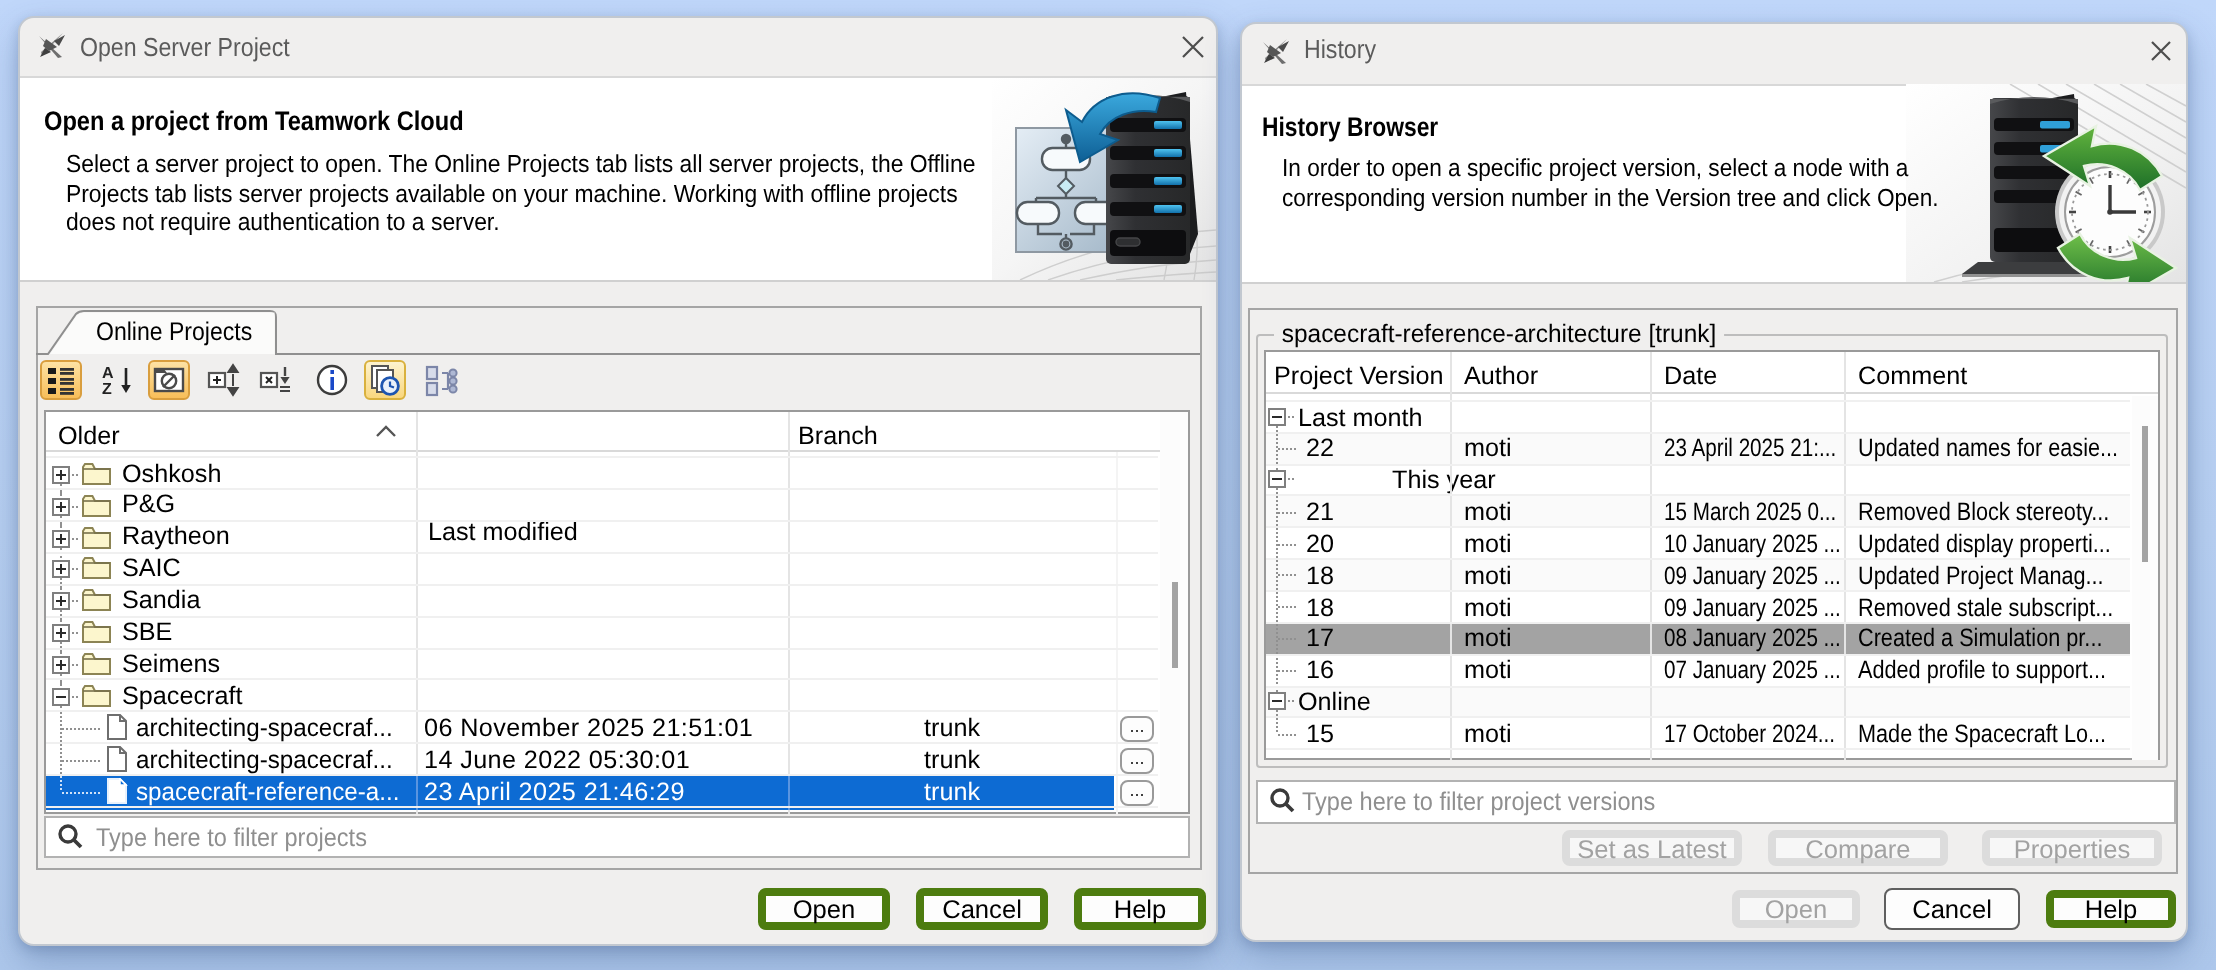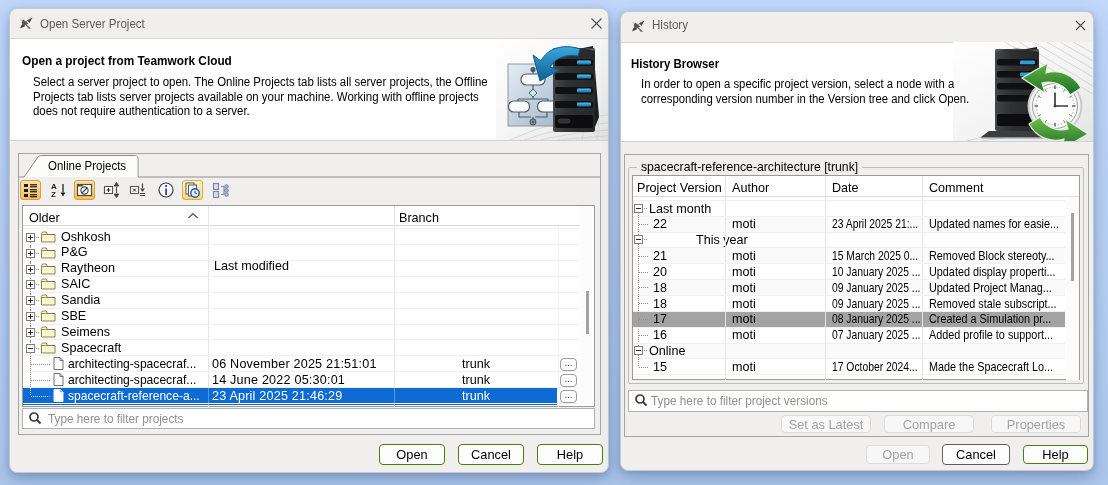--- a/index.html
+++ b/index.html
@@ -12,21 +12,21 @@
 .bh { position:absolute; font-weight:bold; color:#000; font-size:13.5px; white-space:nowrap; transform-origin:0 0; }
 .bt { position:absolute; color:#000; font-size:12.3px; line-height:14.6px; white-space:nowrap; transform-origin:0 0; transform:scaleX(0.93); }
 .panel { position:absolute; border:1px solid #a5a5a5; }
 .tbl { position:absolute; background:#ffffff; border:1px solid #9a9a9a; overflow:hidden; }
 .hdrtxt { position:absolute; font-size:12.6px; color:#000; white-space:nowrap; }
 .row { position:absolute; left:0; right:0; }
 .rtxt { position:absolute; font-size:12.6px; color:#000; white-space:nowrap; top:50%; transform:translateY(-50%); }
 .vline { position:absolute; width:1px; background:#e4e4e4; }
 .filter { position:absolute; background:#fff; border:1px solid #b2b2b2; }
 .ph { position:absolute; color:#8f8f8f; font-size:12.8px; white-space:nowrap; transform:scaleX(0.92); transform-origin:0 0; }
-.btn { position:absolute; background:#fdfdfd; border:1px solid #4d7c0f; border-radius:4px; font-size:12.8px; color:#000; text-align:center; display:flex; align-items:center; justify-content:center; }
+.btn { position:absolute; background:#fdfdfd; border:4px solid #4d7c0f; border-radius:4px; font-size:12.8px; color:#000; text-align:center; display:flex; align-items:center; justify-content:center; }
 .btn.dis { background:#f7f7f7; border-color:#dcdcdc; color:#a2a2a2; }
 .pm { position:absolute; width:9px; height:9px; background:#fff; border:1px solid #7f7f7f; }
 .pm:before, .pm:after { content:""; position:absolute; background:#2b2b2b; }
 .pm:before { left:1px; right:1px; top:3px; height:1px; }
 .pm.plus:after { top:1px; bottom:1px; left:3px; width:1px; }
 .dotv { position:absolute; width:1px; background-image:linear-gradient(#909090 50%, transparent 50%); background-size:1px 2px; }
 .doth { position:absolute; height:1px; background-image:linear-gradient(90deg,#909090 50%, transparent 50%); background-size:2px 1px; }
 .sel { background:#0d6bd3; }
 .sel .rtxt { color:#fff; }
 </style></head>

